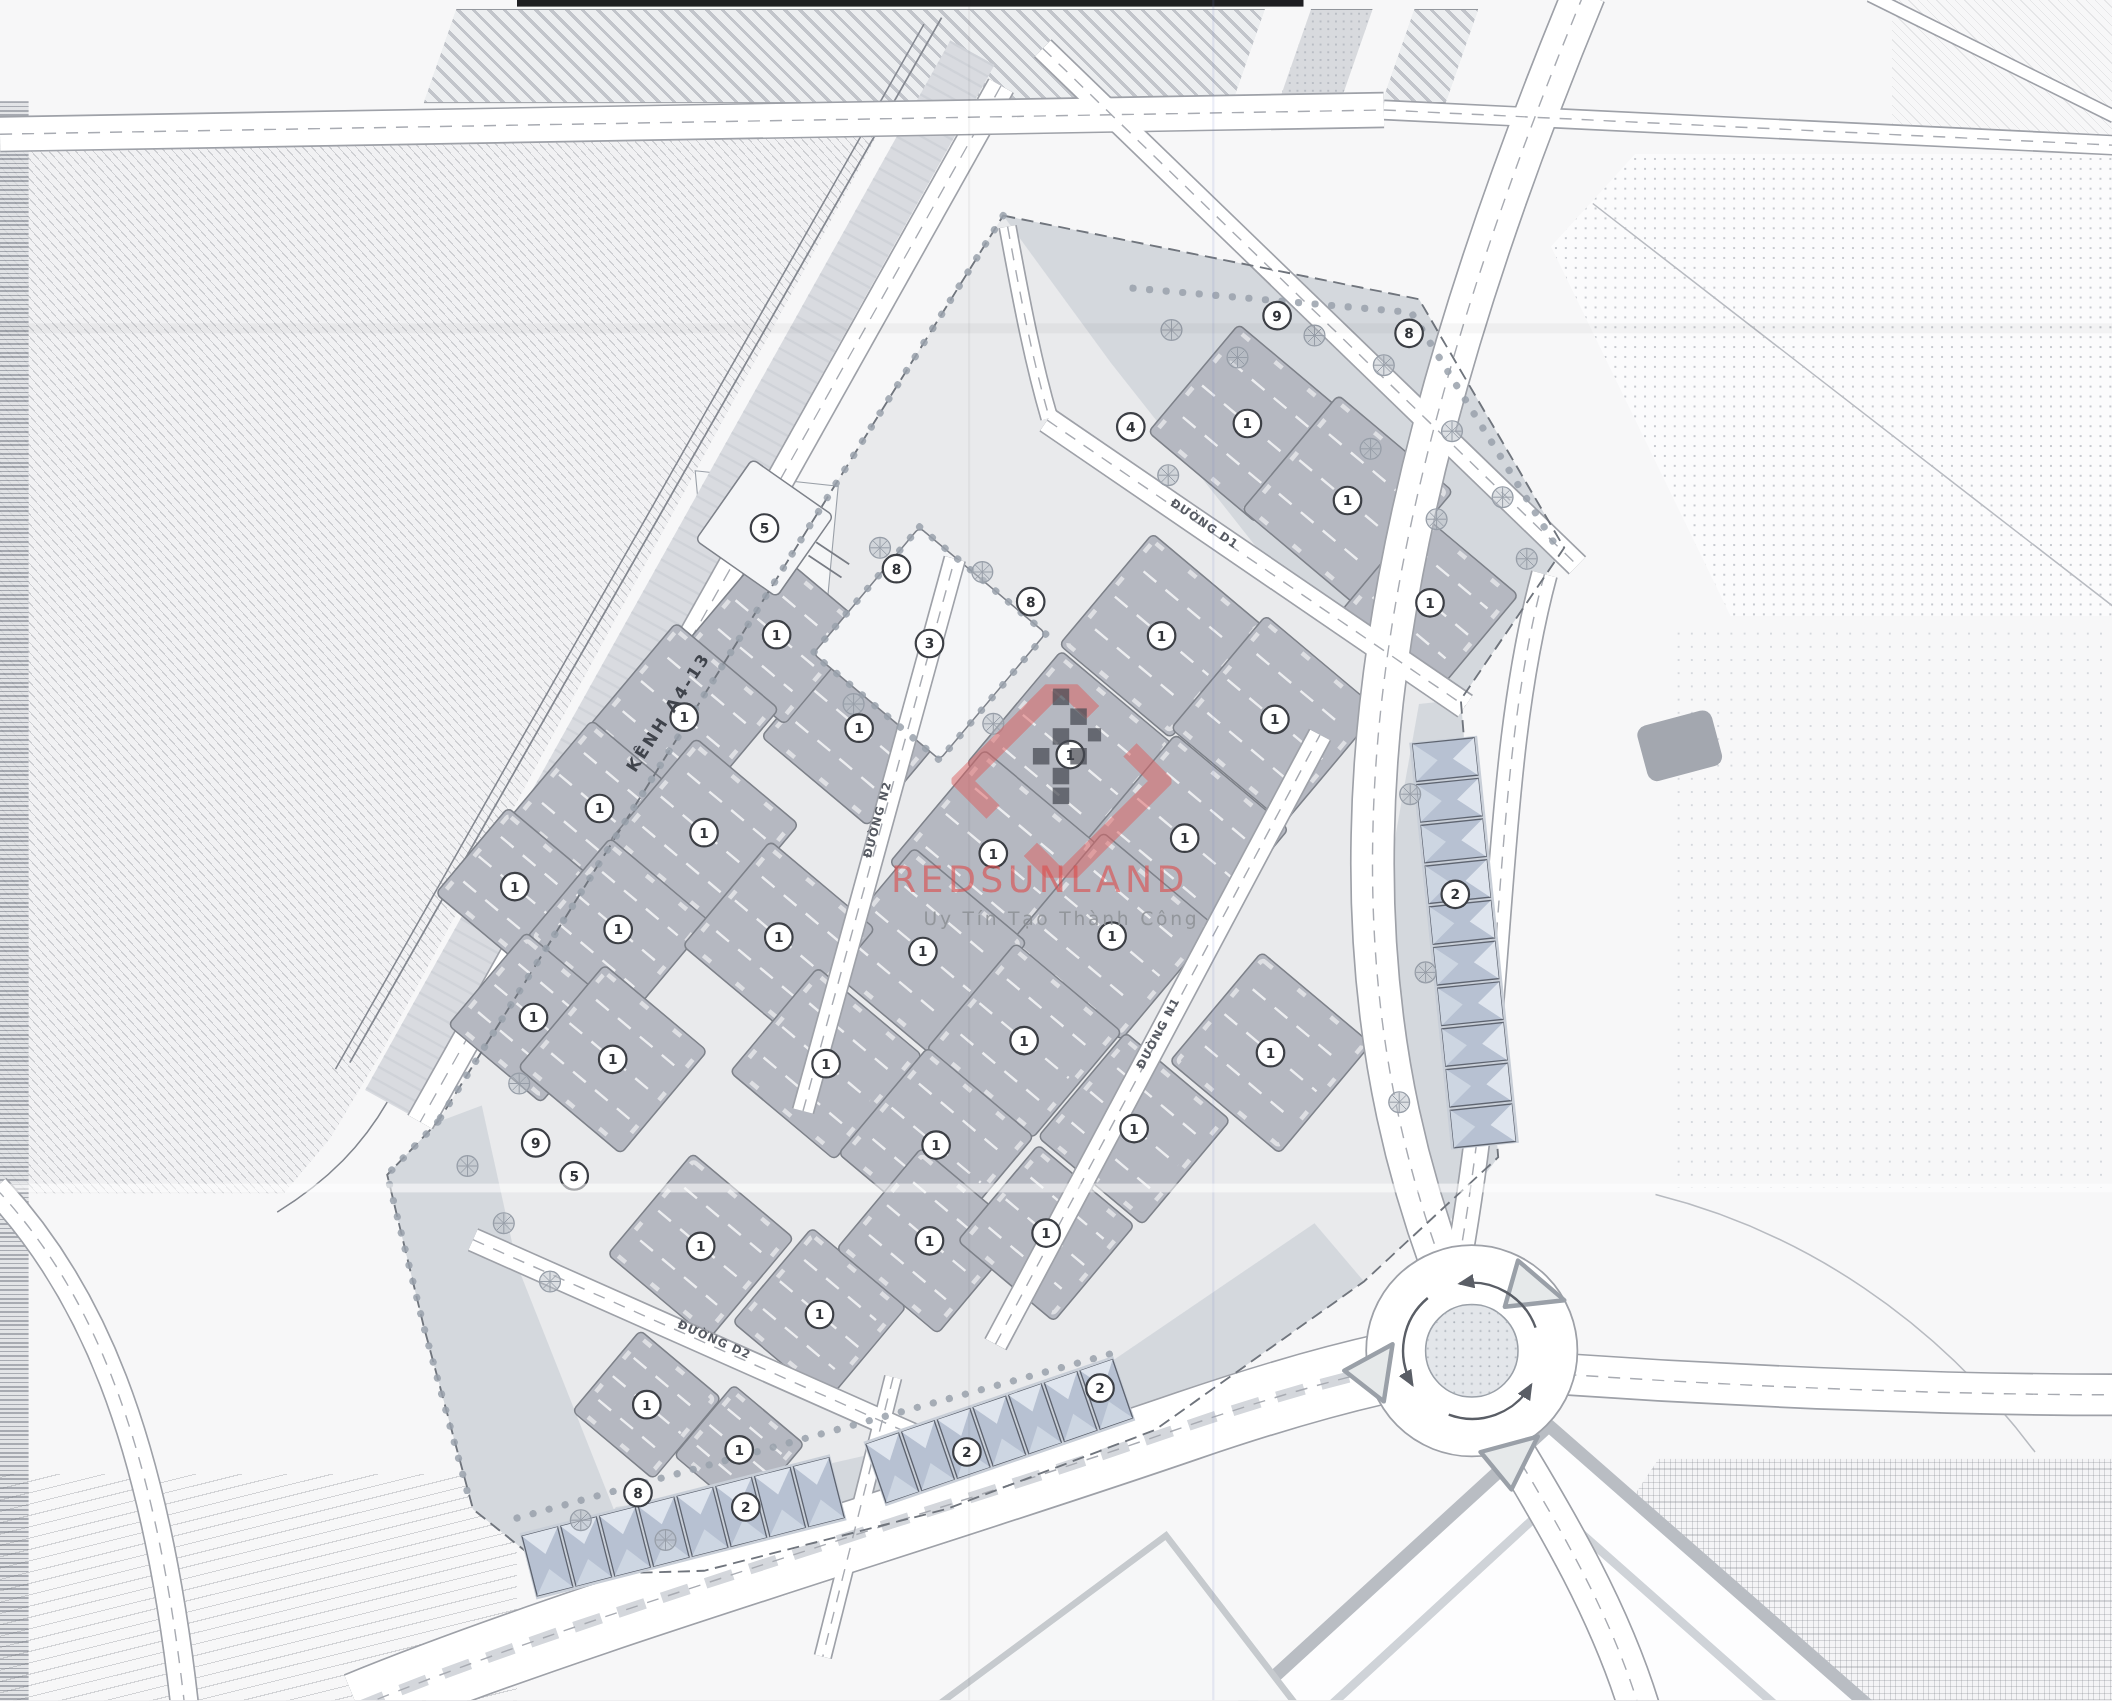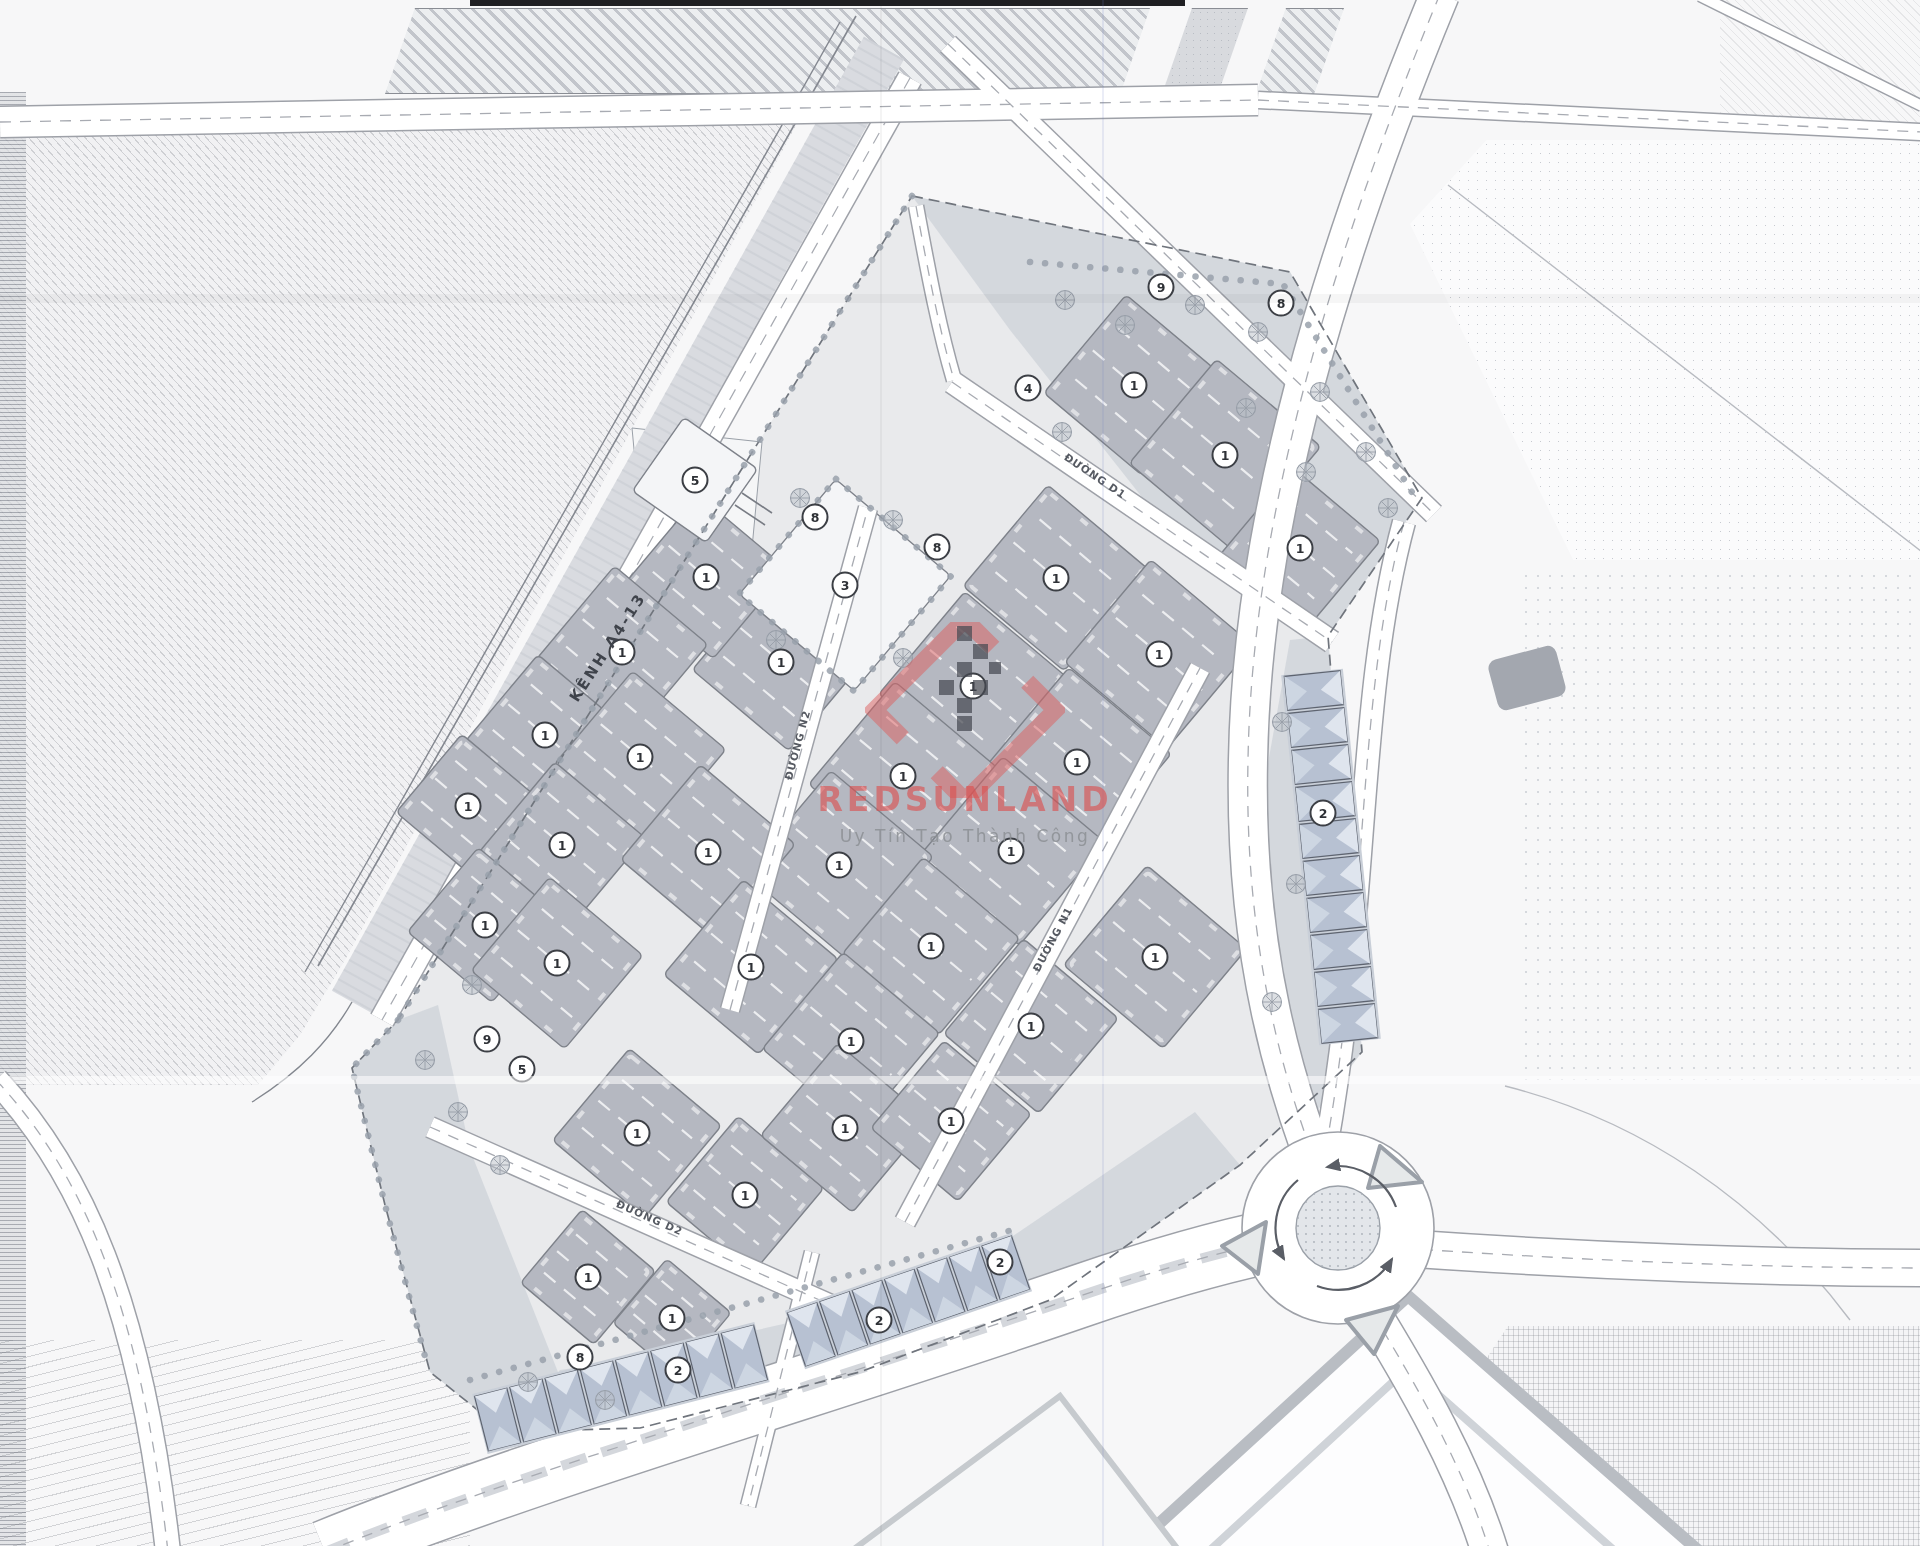--- a/index.html
+++ b/index.html
@@ -34,22 +34,22 @@
   .bldots{left:0;top:1340px;width:470px;height:206px;opacity:.85;
     background:repeating-linear-gradient(-14deg,rgba(116,120,128,.33) 0 1px,transparent 1px 10px);}
   .scanv{top:0;width:2px;height:1546px;}
   .sv1{left:880px;background:rgba(40,40,48,.05);}
   .sv2{left:1102px;background:rgba(110,130,200,.14);}
   .scanh{left:0;width:1920px;}
   .sh1{top:294px;height:9px;background:rgba(30,30,36,.04);}
   .sh2{top:1076px;height:8px;background:rgba(255,255,255,.55);}
   svg.map{position:absolute;left:0;top:0;}
   .wm{position:absolute;left:810px;top:628px;width:310px;height:256px;pointer-events:none;}
-  .wm .brand{position:absolute;top:152px;left:0;width:100%;text-align:center;
-    font-weight:bold;font-size:33px;letter-spacing:4px;color:rgba(219,78,78,.62);}
+  .wm .brand{position:absolute;top:152px;left:0;width:100%;
+    font-weight:normal;font-size:33px;letter-spacing:4px;color:rgba(219,78,78,.62);}
   .wm .tag{position:absolute;top:198px;left:0;width:100%;text-align:center;
     font-size:17px;letter-spacing:2.5px;color:rgba(140,143,148,.85);}
   .wm svg{position:absolute;left:55px;top:-6px;}
 </style>
 </head>
 <body>
 
 <div class="stage">
 
   <div class="tex field"></div>

